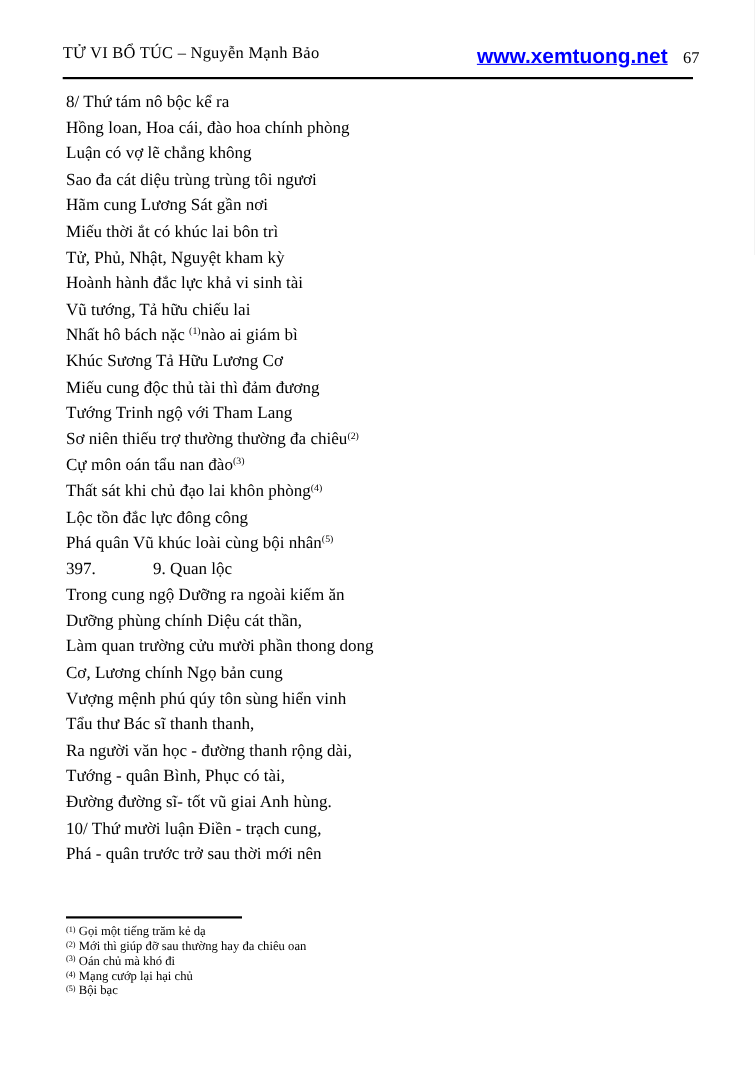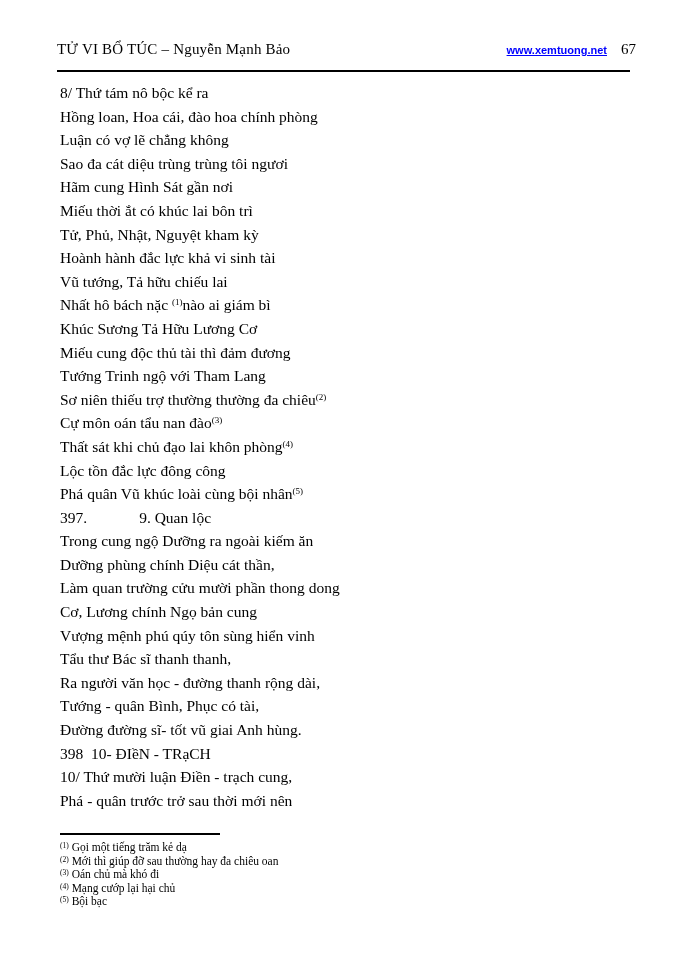--- a/index.html
+++ b/index.html
@@ -28,21 +28,21 @@
   }
   .header-right {
     margin-left: auto;
     display: flex;
     align-items: baseline;
     gap: 14px;
   }
   .header-url {
     font-family: "Liberation Sans", sans-serif;
     font-weight: bold;
-    font-size: 11px;
+    font-size: 19px;
     color: #0000ff;
     text-decoration: underline;
     cursor: pointer;
     white-space: nowrap;
   }
   .page-number { font-size: 15px; }
   .header-rule {
     position: absolute;
     top: 70px;
     left: 57px;
@@ -102,21 +102,21 @@
     </span>
   </div>
 
   <div class="header-rule"></div>
 
   <div class="poem" id="poem">
       <div class="poem-line">8/ Thứ tám nô bộc kể ra</div>
       <div class="poem-line">Hồng loan, Hoa cái, đào hoa chính phòng</div>
       <div class="poem-line">Luận có vợ lẽ chẳng không</div>
       <div class="poem-line">Sao đa cát diệu trùng trùng tôi ngươi</div>
-      <div class="poem-line">Hãm cung Hình Sát gần nơi</div>
+      <div class="poem-line">Hãm cung Lương Sát gần nơi</div>
       <div class="poem-line">Miếu thời ắt có khúc lai bôn trì</div>
       <div class="poem-line">Tử, Phủ, Nhật, Nguyệt kham kỳ</div>
       <div class="poem-line">Hoành hành đắc lực khả vi sinh tài</div>
       <div class="poem-line">Vũ tướng, Tả hữu chiếu lai</div>
       <div class="poem-line">Nhất hô bách nặc <sup>(1)</sup>nào ai giám bì</div>
       <div class="poem-line">Khúc Sương Tả Hữu Lương Cơ</div>
       <div class="poem-line">Miếu cung độc thủ tài thì đảm đương</div>
       <div class="poem-line">Tướng Trinh ngộ với Tham Lang</div>
       <div class="poem-line">Sơ niên thiếu trợ thường thường đa chiêu<sup>(2)</sup></div>
       <div class="poem-line">Cự môn oán tẩu nan đào<sup>(3)</sup></div>
@@ -126,21 +126,20 @@
       <div class="poem-line">397.<span class="tab-gap"></span>9. Quan lộc</div>
       <div class="poem-line">Trong cung ngộ Dưỡng ra ngoài kiếm ăn</div>
       <div class="poem-line">Dưỡng phùng chính Diệu cát thần,</div>
       <div class="poem-line">Làm quan trường cửu mười phần thong dong</div>
       <div class="poem-line">Cơ, Lương chính Ngọ bản cung</div>
       <div class="poem-line">Vượng mệnh phú qúy tôn sùng hiển vinh</div>
       <div class="poem-line">Tẩu thư Bác sĩ thanh thanh,</div>
       <div class="poem-line">Ra người văn học - đường thanh rộng dài,</div>
       <div class="poem-line">Tướng - quân Bình, Phục có tài,</div>
       <div class="poem-line">Đường đường sĩ- tốt vũ giai Anh hùng.</div>
-      <div class="poem-line">398  10- ĐIềN - TRạCH</div>
       <div class="poem-line">10/ Thứ mười luận Điền - trạch cung,</div>
       <div class="poem-line">Phá - quân trước trở sau thời mới nên</div>
     </div>
 
   <div class="footnotes">
     <div class="footnote-rule"></div>
     <div id="footnote-list">
         <div class="footnote"><sup>(1)</sup> Gọi một tiếng trăm kẻ dạ</div>
         <div class="footnote"><sup>(2)</sup> Mới thì giúp đỡ sau thường hay đa chiêu oan</div>
         <div class="footnote"><sup>(3)</sup> Oán chủ mà khó đi</div>

